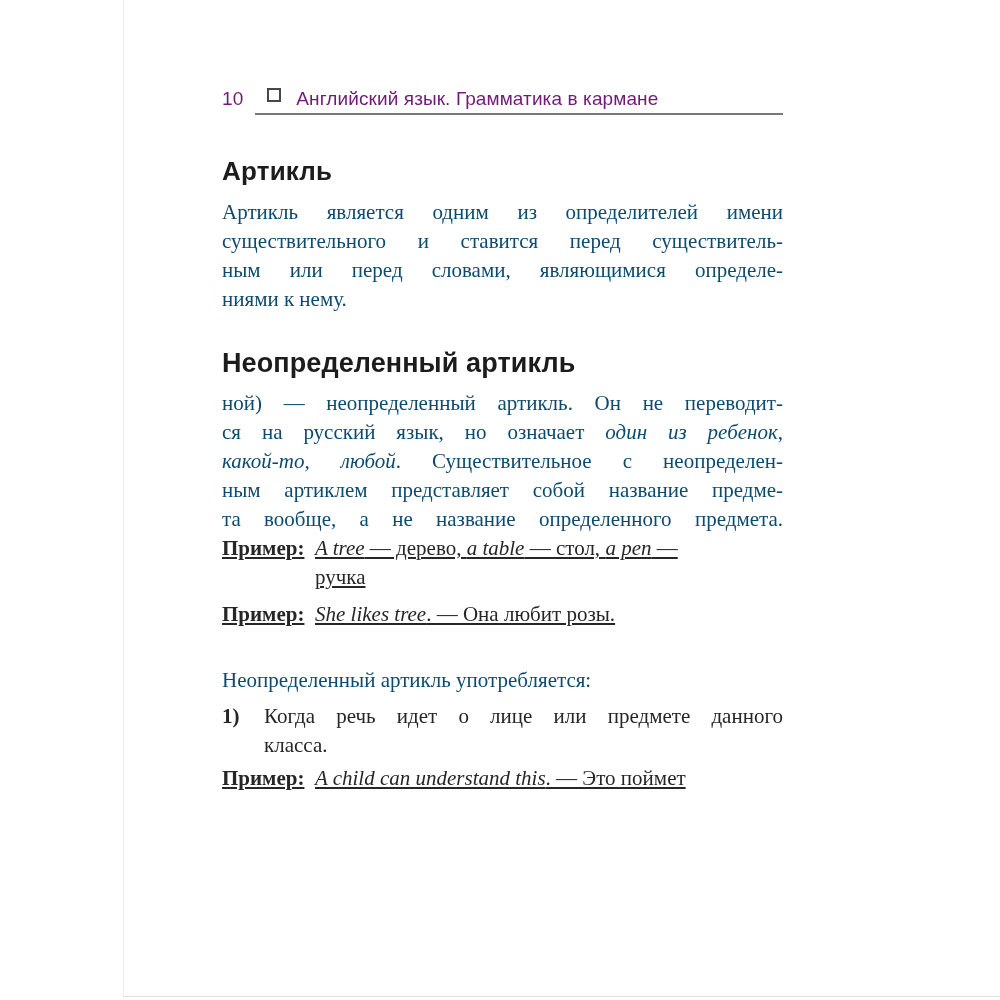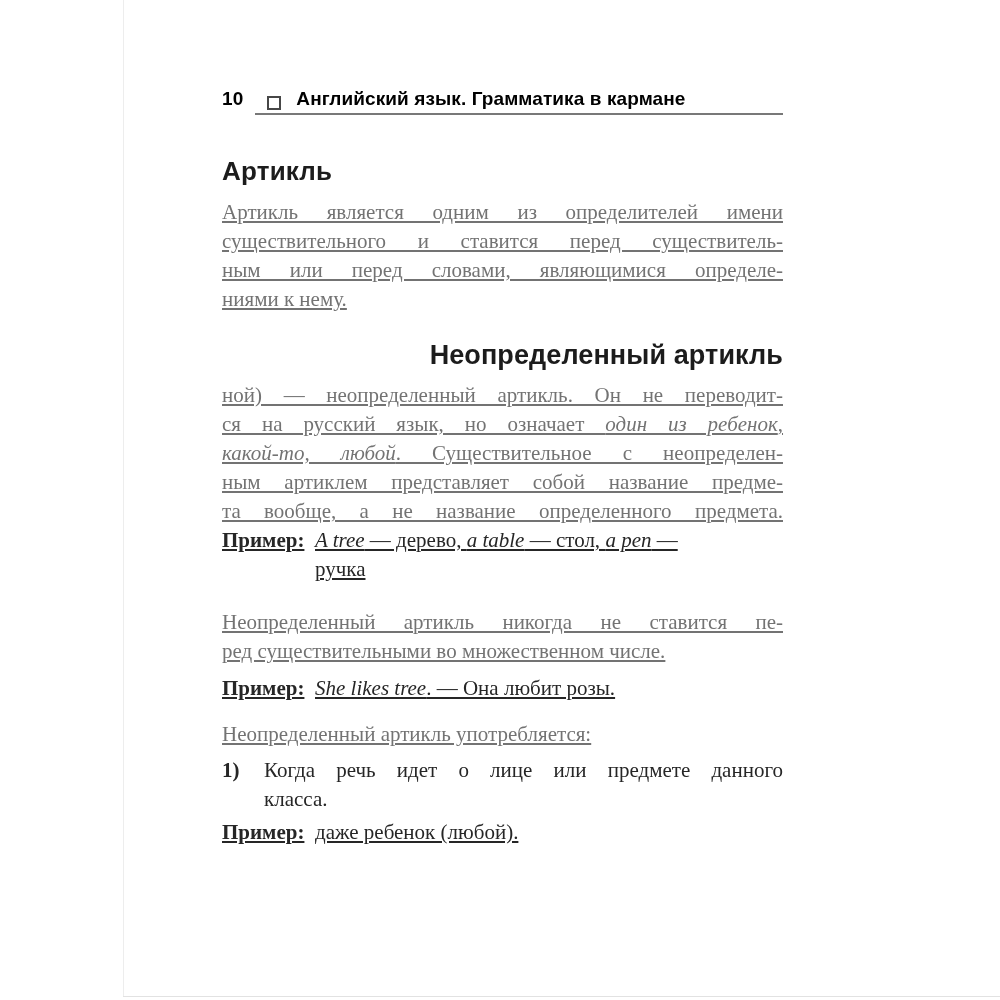--- a/index.html
+++ b/index.html
@@ -5,38 +5,38 @@
   html,body{margin:0;padding:0;}
   body{
     width:1000px;height:1000px;background:#ffffff;position:relative;
     font-family:"Liberation Serif", serif;color:#262626;
     -webkit-font-smoothing:antialiased;
   }
   .page-edge-left{position:absolute;left:123px;top:0;width:1px;height:996px;background:#ededed;}
   .page-edge-bottom{position:absolute;left:123px;top:996px;width:877px;height:1px;background:#e2e2e2;}
   .content{position:absolute;left:222px;top:88px;width:561px;}
 
-  .hdr{display:flex;align-items:flex-end;font-family:"Liberation Sans",sans-serif;
-       font-weight:700;font-size:19px;color:#000000;letter-spacing:.1px;}
+  .hdr{display:flex;align-items:flex-start;font-family:"Liberation Sans",sans-serif;
+       font-weight:400;font-size:19px;color:#701a75;letter-spacing:.1px;}
   .hdr-num{margin-right:24px;}
   .bullet{width:10px;height:10px;border:2px solid #474747;margin-right:15px;flex-shrink:0;
           box-sizing:content-box;background:#fff;}
   .hdr-rule{height:2px;background:#787878;margin-left:33px;margin-top:3px;}
 
   .title{margin:36px 0 0 0;font-family:"Liberation Sans",sans-serif;font-weight:700;
          font-size:26px;line-height:40px;color:#1c1c1c;letter-spacing:.2px;}
 
-  .para{font-size:21px;line-height:29px;color:#737373;text-decoration:underline;}
+  .para{font-size:21px;line-height:29px;color:#0c4a6e;}
   .tl{min-height:29px;}
   .just{text-align:justify;text-align-last:justify;}
   .b{font-weight:700;}
   .i{font-style:italic;}
 
-  .h2{margin:24px 0 0 0;font-family:"Liberation Sans",sans-serif;font-weight:700;
-      font-size:27px;line-height:34px;color:#1c1c1c;letter-spacing:.1px;text-align:right;}
+  .h2{margin:32px 0 0 0;font-family:"Liberation Sans",sans-serif;font-weight:700;
+      font-size:27px;line-height:34px;color:#1c1c1c;letter-spacing:.1px;}
 
   .ex{display:flex;font-size:21px;line-height:29px;text-decoration:underline;}
   .ex-label{width:93px;flex-shrink:0;font-weight:700;}
   .ex-body{flex:1;}
 
   .list{display:flex;font-size:21px;line-height:29px;}
   .list-marker{width:42px;flex-shrink:0;font-weight:700;}
   .list-body{flex:1;}
 </style>
 </head>
@@ -75,45 +75,41 @@
       </div>
 
     <div class="ex" style="margin-top:0px">
       <span class="ex-label">Пример:</span>
       <div class="ex-body">
           <div class="tl"><span class="i">A tree</span><span> — дерево, </span><span class="i">a table</span><span> — стол, </span><span class="i">a pen</span><span> —</span></div>
           <div class="tl"><span>ручка</span></div>
         </div>
     </div>
 
-    <div class="para" style="margin-top:24px">
-        <div class="tl just"><span>Неопределенный артикль никогда не ставится пе-</span></div>
-        <div class="tl"><span>ред существительными во множественном числе.</span></div>
-      </div>
 
     <div class="ex" style="margin-top:8px">
       <span class="ex-label">Пример:</span>
       <div class="ex-body">
           <div class="tl"><span class="i">She likes tree</span><span>. — Она любит розы.</span></div>
         </div>
     </div>
 
-    <div class="para" style="margin-top:17px">
+    <div class="para" style="margin-top:37px">
         <div class="tl"><span>Неопределенный артикль употребляется:</span></div>
       </div>
 
     <div class="list" style="margin-top:7px">
       <span class="list-marker">1)</span>
       <div class="list-body">
           <div class="tl just"><span>Когда речь идет о лице или предмете данного</span></div>
           <div class="tl"><span>класса.</span></div>
         </div>
     </div>
 
     <div class="ex" style="margin-top:4px">
       <span class="ex-label">Пример:</span>
       <div class="ex-body">
-          <div class="tl"><span>даже ребенок (любой).</span></div>
+          <div class="tl"><span class="i">A child can understand this</span><span>. — Это поймет</span></div>
         </div>
     </div>
 
   </div>
 </div>
 
 </body></html>

